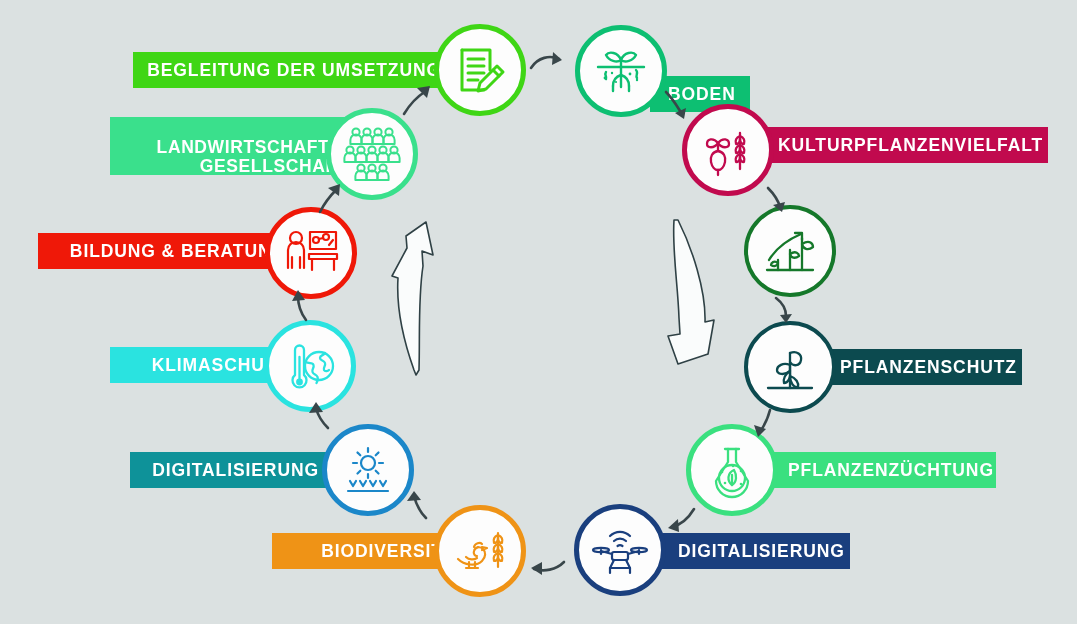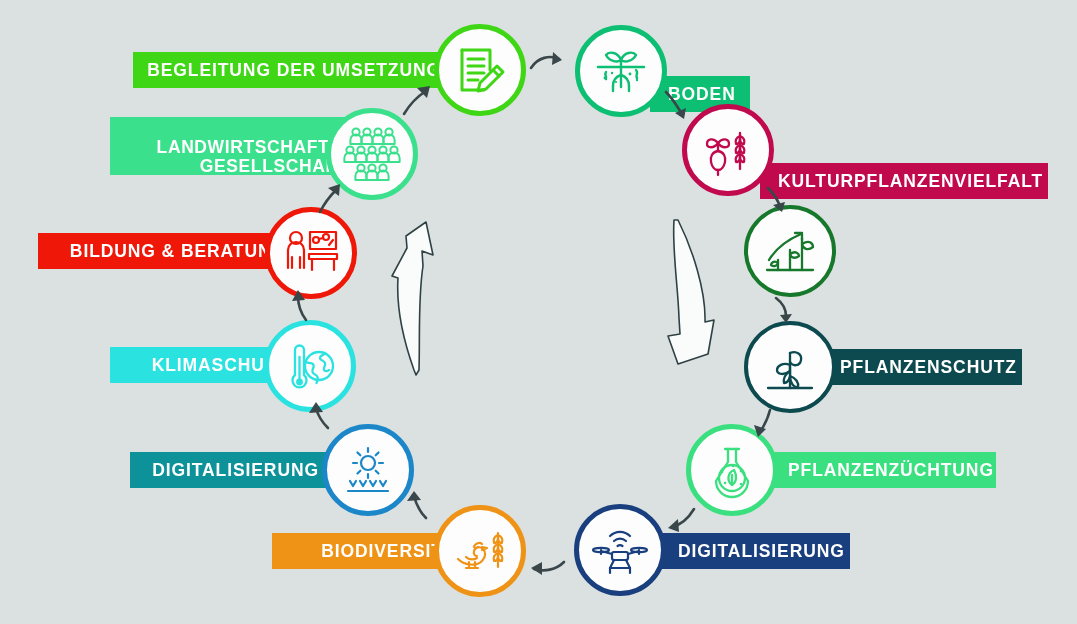--- a/index.html
+++ b/index.html
@@ -101,21 +101,21 @@
 
   <div class="label rightside" style="left:770px; top:452px; width:226px; background:#3ae07f; padding-left:18px;">
     <span>PFLANZENZÜCHTUNG</span>
   </div>
 
   <div class="label rightside" style="left:822px; top:349px; width:200px; background:#0c4a4f; padding-left:18px;">
     <span>PFLANZENSCHUTZ</span>
   </div>
 
 
-  <div class="label rightside" style="left:760px; top:127px; width:288px; background:#c10a4e; padding-left:18px;margin-top:36px;">
+  <div class="label rightside" style="left:760px; top:127px; width:288px; background:#c10a4e; padding-left:18px;">
     <span>KULTURPFLANZENVIELFALT</span>
   </div>
 
   <div class="label rightside" style="left:650px; top:52px; width:100px; background:#0dbf72; padding-left:18px;margin-top:24px;">
     <span>BODEN</span>
   </div>
 
   <div class="circle" style="left:434px; top:24px; width:92px; height:92px; border-width:5px; border-color:#3fd615;">
     <span>
       <svg width="56" height="56" viewBox="0 0 56 56" fill="none" stroke="#3fd615" stroke-width="3" stroke-linecap="round" stroke-linejoin="round">

